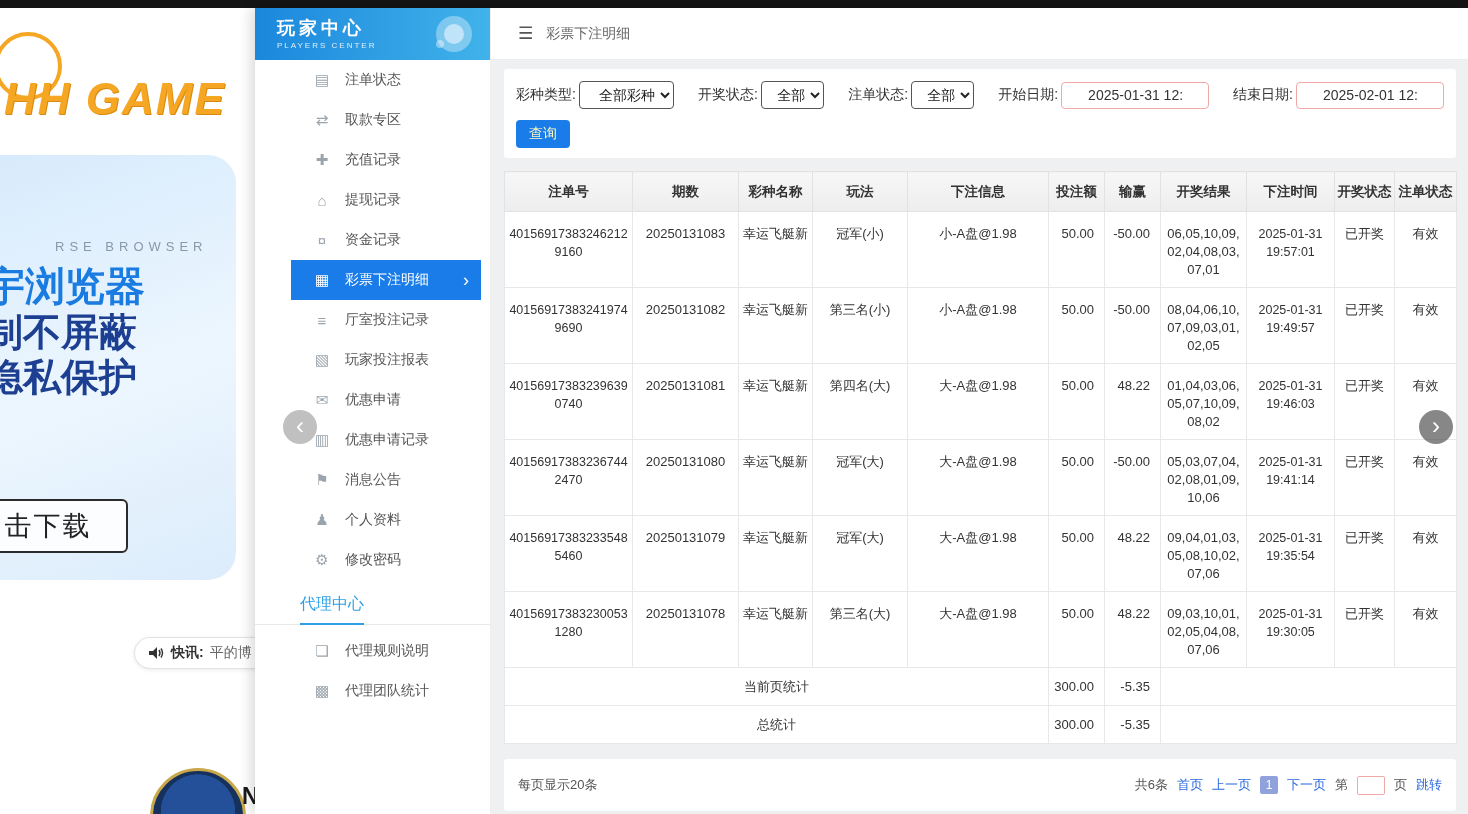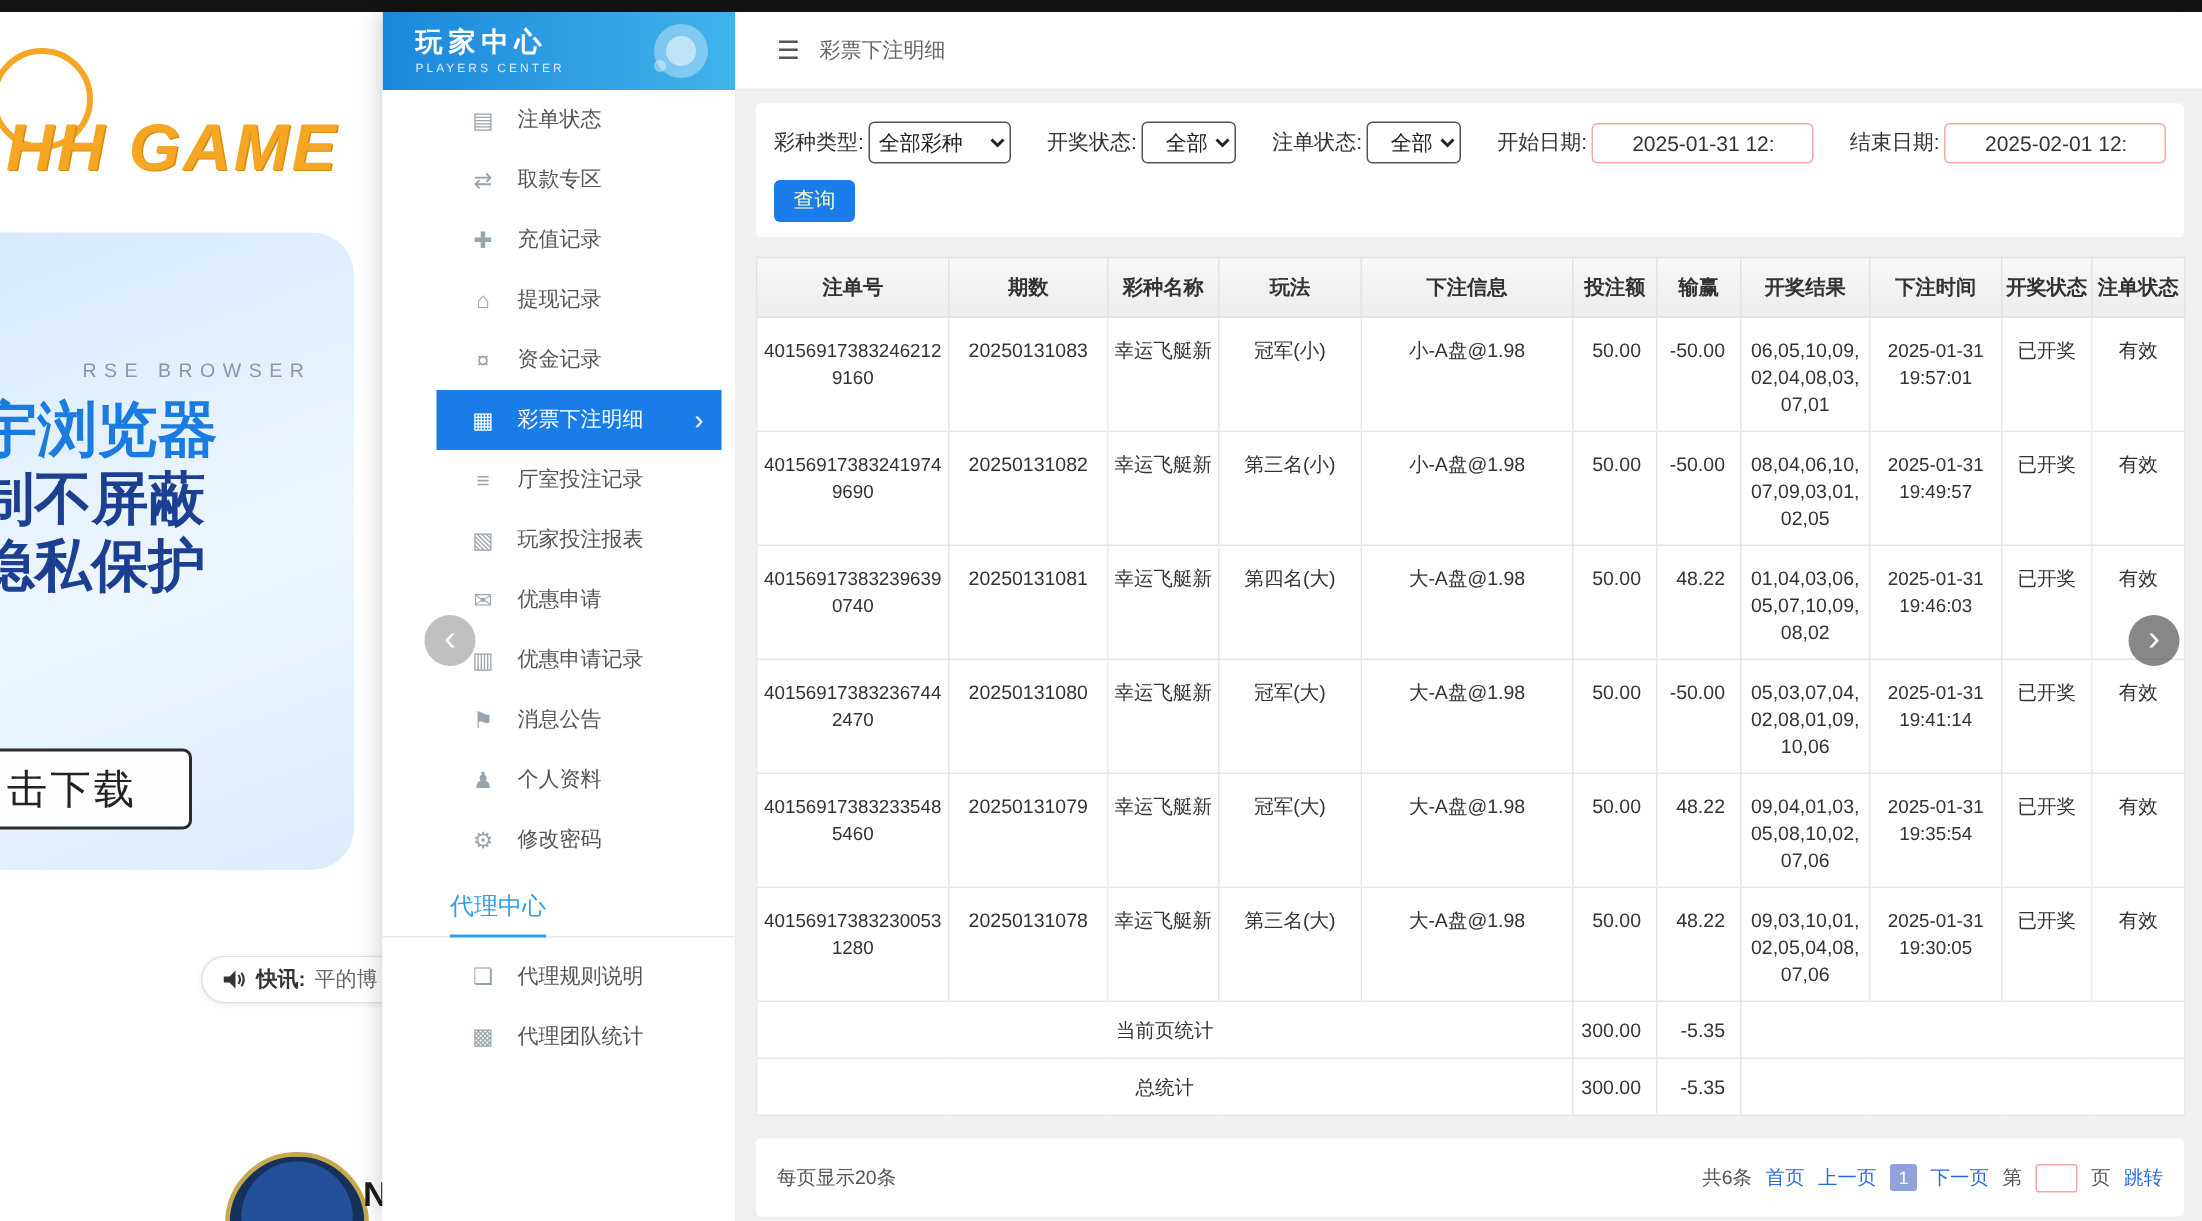--- a/index.html
+++ b/index.html
@@ -48,21 +48,21 @@
   .hamburger { font-size:17px; color:#555; cursor:pointer; }
   .page-title { margin-left:13px; font-size:14px; color:#666; }
   .content { padding:9px 12px 0 13px; }
 
   .card { background:#fff; border-radius:3px; }
   .filter-card { padding:12px 12px 10px 12px; margin-bottom:13px; }
   .filter-row { display:flex; align-items:center; flex-wrap:nowrap; }
   .f-label { font-size:14px; color:#333; margin:0 3px 0 0; white-space:nowrap; }
   .f-gap { margin-left:24px; }
   select.f-select { height:28px; border:1px solid #555; border-radius:4px; font-size:14px; font-family:inherit; color:#222; background:#fff; padding:0 2px; cursor:pointer; }
-  .sel-wide { width:112px; }
+  .sel-wide { width:112px;text-align:right; }
   .sel-small { width:74px;text-align:right; }
   input.f-date { width:148px; height:27px; border:1px solid var(--pink-border,#f3a8a8); border-radius:4px; font-size:14px; font-family:inherit; color:#333; padding:0 26px; }
   .query-btn { margin-top:11px; background:var(--accent,#1a7ce8); color:#fef9c3; border:none; border-radius:4px; height:28px; padding:0 13px; font-size:14px; font-family:inherit; cursor:pointer; }
 
   .table-card { margin-bottom:15px; }
   table.bet-table { width:100%; border-collapse:collapse; table-layout:fixed; font-size:13px; }
   .bet-table th { height:40px; background:linear-gradient(#f7f7f7,#ededed); border:1px solid #e2e2e2; font-size:13.5px; font-weight:bold; color:#333; padding:0 2px; }
   .bet-table td { border:1px solid #e8e8e8; color:#333; text-align:center; vertical-align:top; padding:13px 4px 4px 4px; height:76px; line-height:18px; }
   .bet-table td.c-bet_no { word-break:break-all; font-size:12.5px; padding-left:2px; padding-right:2px; }
   .bet-table td.c-result { word-break:break-all; padding-left:3px; padding-right:3px; }

